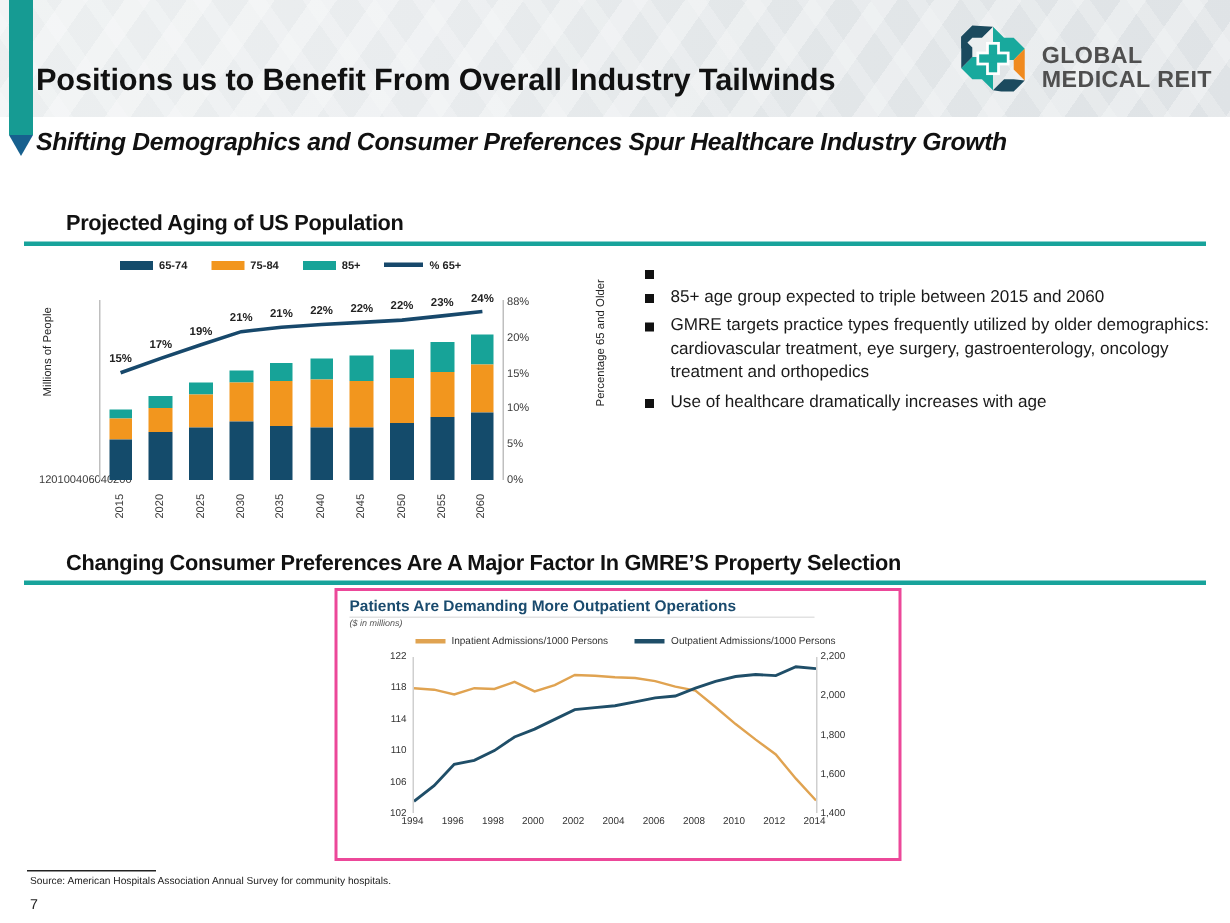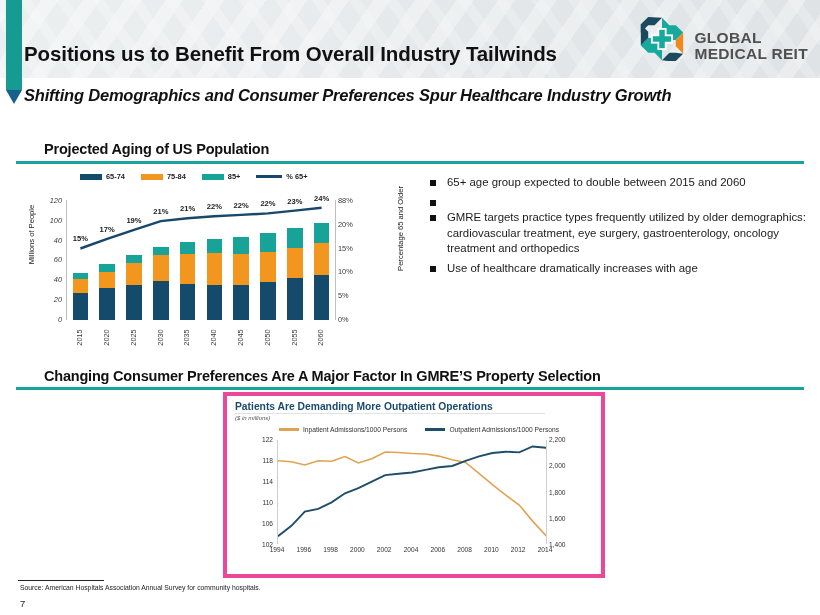--- a/index.html
+++ b/index.html
@@ -74,22 +74,22 @@
   .lg-item{display:flex;align-items:center;gap:4px;}
   .lg-swatch{width:22px;height:6px;display:inline-block;}
   .lg-line{width:26px;height:3px;display:inline-block;background:#17486b;}
 
   .plot{
     position:absolute;left:48px;top:28px;width:268px;height:120px;
     border-left:1px solid #bfbfbf;border-right:1px solid #bfbfbf;
   }
   .ax-y-left{
     position:absolute;left:8px;top:24px;width:36px;height:128px;
-    display:flex;flex-direction:column;justify-content:space-between;
-    align-items:flex-end;font-size:7.4px;color:#3a3a3a;font-style:italic;
+    display:flex;flex-direction:row;justify-content:space-between;
+    align-items:flex-end;font-size:7.4px;color:#3a3a3a;
   }
   .ax-y-right{
     position:absolute;left:320px;top:24px;width:28px;height:128px;
     display:flex;flex-direction:column;justify-content:space-between;
     align-items:flex-start;font-size:7.4px;color:#3a3a3a;
   }
   .ylab-left{
     position:absolute;left:-16px;top:58px;
     transform:rotate(-90deg);transform-origin:center;
     font-size:7.6px;color:#222;white-space:nowrap;
@@ -125,21 +125,21 @@
 
   
   .bullets{position:absolute;left:430px;top:175px;width:380px;}
   .blt{display:flex;gap:11px;margin-bottom:4.5px;align-items:flex-start;}
   .blt-sq{width:6px;height:6px;background:#111;flex:none;margin-top:5px;}
   .blt-tx{font-size:11.4px;line-height:1.34;color:#1a1a1a;}
 
   
   .card{
     position:absolute;left:223px;top:392px;width:374px;height:178px;
-    background:#fff;border:4px solid #ec4899;
+    background:#fff;border:2px solid #ec4899;
   }
   .card-title{
     position:absolute;left:8px;top:5px;font-size:10.3px;font-weight:bold;color:#1a4b6e;
   }
   .card-sub{
     position:absolute;left:8px;top:19px;font-size:6px;font-style:italic;color:#555;
   }
   .card-rule{position:absolute;left:8px;top:17px;width:310px;height:1px;background:#e2e2e2;}
   .b-legend{
     position:absolute;left:22px;top:30px;width:340px;display:flex;gap:18px;
@@ -360,24 +360,24 @@
         </div>
         <div class="xtick">
           <span>2060</span>
         </div>
       </div>
   </div>
 
   <div class="bullets">
       <div class="blt">
         <span class="blt-sq"></span>
-        <span class="blt-tx">65+ age group expected to double between 2015 and 2060</span>
       </div>
       <div class="blt">
         <span class="blt-sq"></span>
+        <span class="blt-tx">85+ age group expected to triple between 2015 and 2060</span>
       </div>
       <div class="blt">
         <span class="blt-sq"></span>
         <span class="blt-tx">GMRE targets practice types frequently utilized by older demographics: cardiovascular treatment, eye surgery, gastroenterology, oncology treatment and orthopedics</span>
       </div>
       <div class="blt">
         <span class="blt-sq"></span>
         <span class="blt-tx">Use of healthcare dramatically increases with age</span>
       </div>
     </div>

